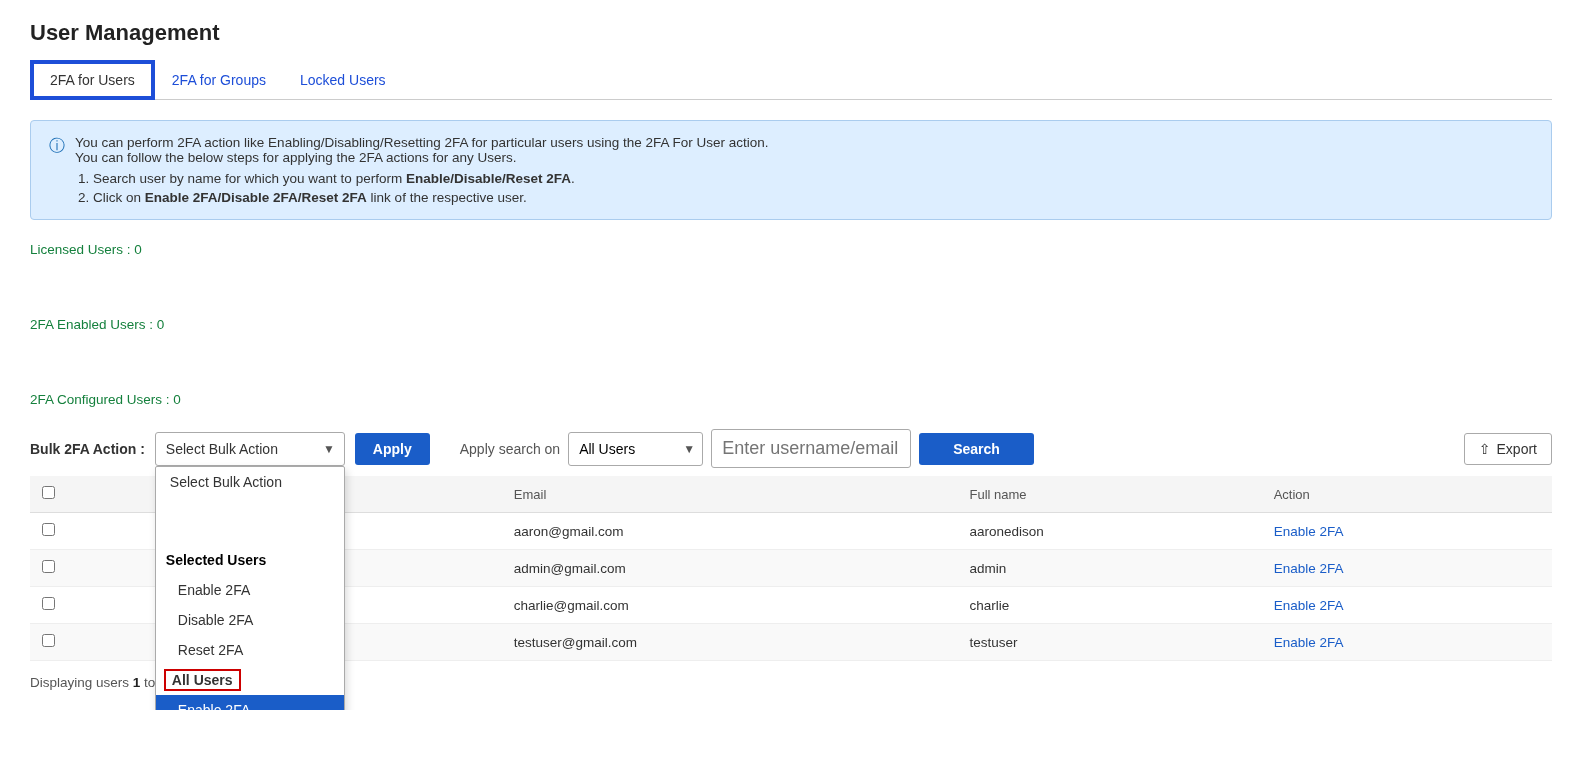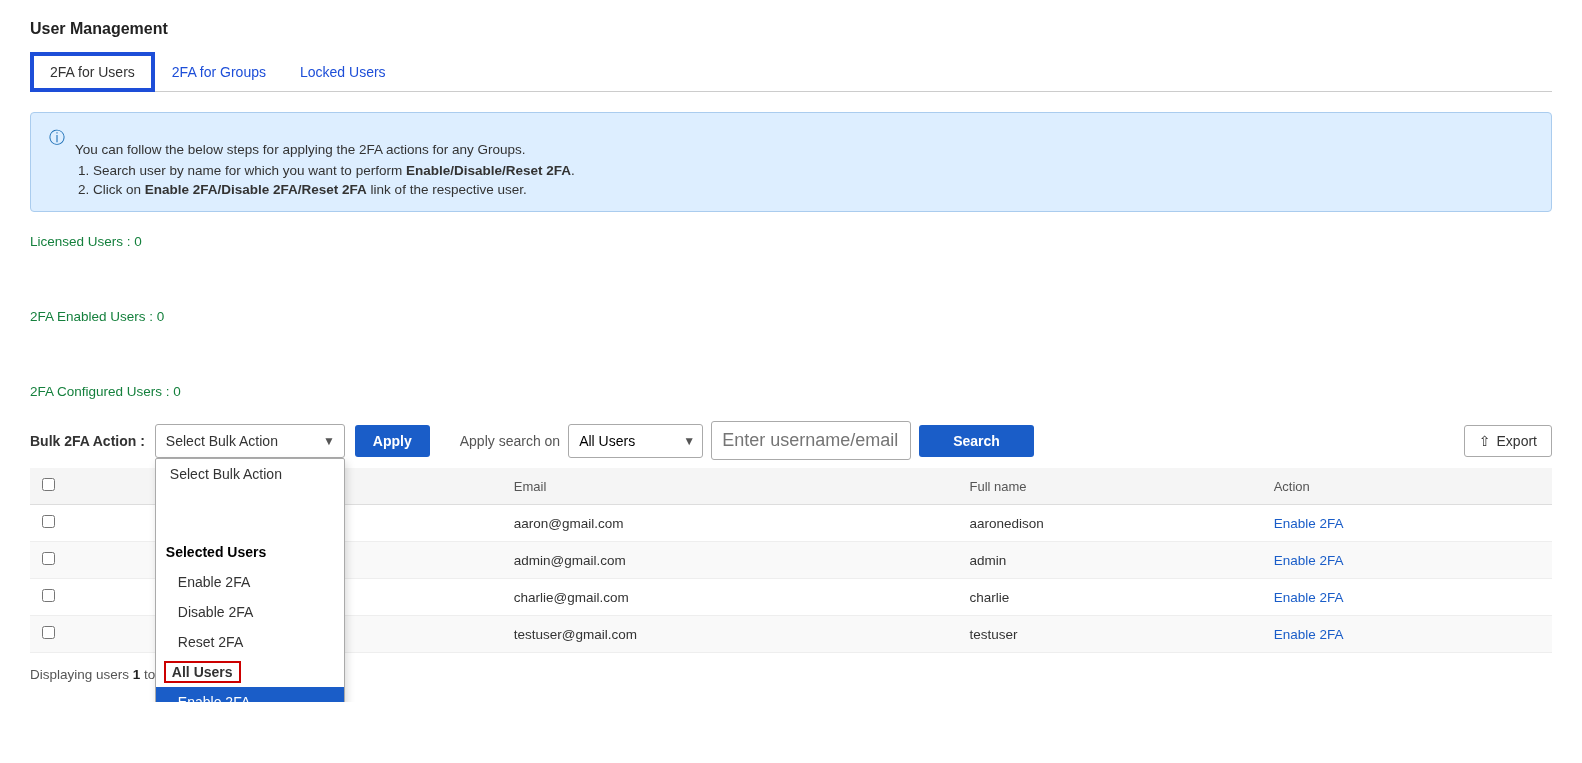--- a/index.html
+++ b/index.html
@@ -1,18 +1,18 @@
 <!DOCTYPE html>
 <html><head>
   <meta charset="utf-8">
   <style>
     * { box-sizing: border-box; margin: 0; padding: 0; }
     body { font-family: Arial, sans-serif; font-size: 14px; color: #333; background: #fff; padding: 20px 30px; }
 
-    h1 { font-size: 16px; font-weight: bold; margin-bottom: 14px; color: #222; }
+    h1 { font-size: 22px; font-weight: bold; margin-bottom: 14px; color: #222; }
 
     .tabs { display: flex; align-items: center; gap: 0; border-bottom: 1px solid #ccc; margin-bottom: 20px; }
     .tab { padding: 8px 16px; cursor: pointer; font-size: 14px; color: #1d4ed8; border: 1px solid transparent; background: none; }
     .tab.active { border: 4px solid #1d4ed8; color: #333; background: #fff; margin-bottom: -1px; }
 
     .info-box { background: #ddeeff; border: 1px solid #aaccee; border-radius: 4px; padding: 14px 18px; margin-bottom: 22px; font-size: 13.5px; color: #333; display: flex; gap: 10px; }
     .info-icon { color: #1a6db5; font-size: 16px; margin-top: 1px; flex-shrink: 0; }
     .info-content ol { margin-left: 18px; margin-top: 6px; }
     .info-content ol li { margin-top: 4px; }
 
@@ -66,22 +66,22 @@
 
 <div class="tabs">
   <button class="tab active">2FA for Users</button>
   <button class="tab">2FA for Groups</button>
   <button class="tab">Locked Users</button>
 </div>
 
 <div class="info-box">
   <span class="info-icon">ⓘ</span>
   <div class="info-content">
-    <br>
-    <span>You can follow the below steps for applying the 2FA actions for any Groups.</span>
+    <span>You can perform 2FA action like Enabling/Disabling/Resetting 2FA for particular users using the 2FA For User action.</span><br>
+    <span>You can follow the below steps for applying the 2FA actions for any Users.</span>
     <ol>
       <li>
         <span>Search user by name for which you want to perform </span><strong>Enable/Disable/Reset 2FA</strong><span>.</span>
       </li>
       <li>
         <span>Click on </span><strong>Enable 2FA/Disable 2FA/Reset 2FA</strong><span> link of the respective user.</span>
       </li>
     </ol>
   </div>
 </div>

